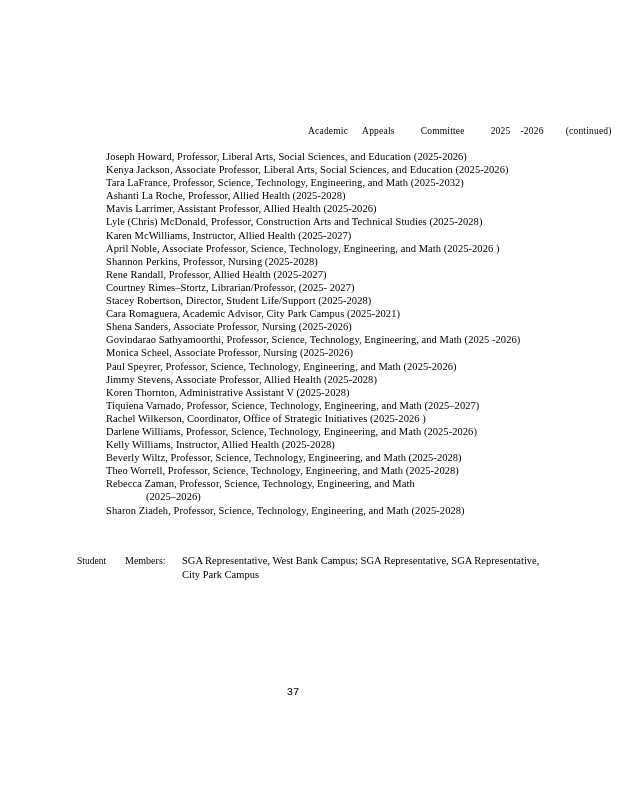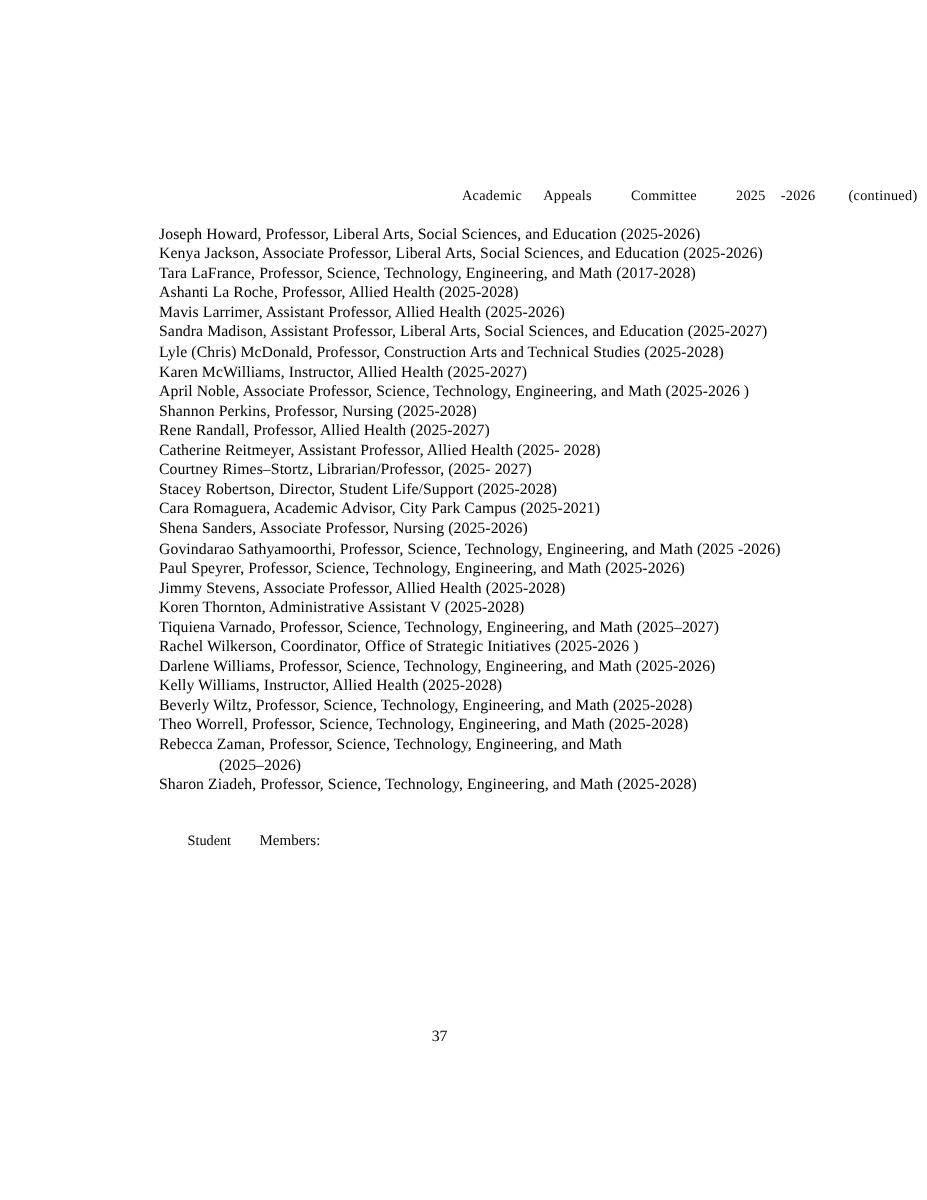--- a/index.html
+++ b/index.html
@@ -61,21 +61,20 @@
     top: 554px;
     left: 77px;
     width: 520px;
   }
   .student-row {
     display: flex;
     align-items: flex-start;
     font-family: "Liberation Serif", serif;
     font-size: 10.5px;
     line-height: 14px;
-    margin-left: 48px;
   }
   .student-label-1 {
     width: 48px;
     flex: 0 0 48px;
     font-size: 9.5px;
   }
   .student-label-2 {
     width: 57px;
     flex: 0 0 57px;
     font-size: 10px;
@@ -86,67 +85,70 @@
   .student-value .line2 {
     display: block;
   }
 
   .page-number {
     position: absolute;
     top: 686px;
     left: 0;
     width: 586px;
     text-align: center;
-    font-family: Liberation Serif, serif;
+    font-family: Liberation Mono, monospace;
     font-size: 10.5px;
   }
 </style>
 </head>
 <body>
 
 <div class="page">
 
   <div class="header-line">
     <span class="hw1">Academic</span><span class="hw2">Appeals</span><span class="hw3">Committee</span><span class="hw4">2025</span><span class="hw5">-2026</span><span class="hw6">(continued)</span>
   </div>
 
   <div class="names">
     <div class="name-row">Joseph Howard, Professor, Liberal Arts, Social Sciences, and Education (2025-2026)</div>
     <div class="name-row">Kenya Jackson, Associate Professor, Liberal Arts, Social Sciences, and Education (2025-2026)</div>
-    <div class="name-row">Tara LaFrance, Professor, Science, Technology, Engineering, and Math (2017-2028)</div>
+    <div class="name-row">Tara LaFrance, Professor, Science, Technology, Engineering, and Math (2025-2032)</div>
     <div class="name-row">Ashanti La Roche, Professor, Allied Health (2025-2028)</div>
     <div class="name-row">Mavis Larrimer, Assistant Professor, Allied Health (2025-2026)</div>
-    <div class="name-row">Sandra Madison, Assistant Professor, Liberal Arts, Social Sciences, and Education (2025-2027)</div>
     <div class="name-row">Lyle (Chris) McDonald, Professor, Construction Arts and Technical Studies (2025-2028)</div>
     <div class="name-row">Karen McWilliams, Instructor, Allied Health (2025-2027)</div>
     <div class="name-row">April Noble, Associate Professor, Science, Technology, Engineering, and Math (2025-2026 )</div>
     <div class="name-row">Shannon Perkins, Professor, Nursing (2025-2028)</div>
     <div class="name-row">Rene Randall, Professor, Allied Health (2025-2027)</div>
-    <div class="name-row">Catherine Reitmeyer, Assistant Professor, Allied Health (2025- 2028)</div>
     <div class="name-row">Courtney Rimes–Stortz, Librarian/Professor, (2025- 2027)</div>
     <div class="name-row">Stacey Robertson, Director, Student Life/Support (2025-2028)</div>
     <div class="name-row">Cara Romaguera, Academic Advisor, City Park Campus (2025-2021)</div>
     <div class="name-row">Shena Sanders, Associate Professor, Nursing (2025-2026)</div>
     <div class="name-row">Govindarao Sathyamoorthi, Professor, Science, Technology, Engineering, and Math (2025 -2026)</div>
+    <div class="name-row">Monica Scheel, Associate Professor, Nursing (2025-2026)</div>
     <div class="name-row">Paul Speyrer, Professor, Science, Technology, Engineering,  and Math  (2025-2026)</div>
     <div class="name-row">Jimmy Stevens, Associate Professor, Allied  Health (2025-2028)</div>
     <div class="name-row">Koren Thornton, Administrative Assistant V (2025-2028)</div>
     <div class="name-row">Tiquiena Varnado, Professor, Science, Technology, Engineering, and Math  (2025–2027)</div>
     <div class="name-row">Rachel Wilkerson, Coordinator, Office of Strategic Initiatives (2025-2026 )</div>
     <div class="name-row">Darlene Williams,  Professor, Science, Technology, Engineering, and Math  (2025-2026)</div>
     <div class="name-row">Kelly Williams, Instructor, Allied Health  (2025-2028)</div>
     <div class="name-row">Beverly Wiltz, Professor, Science, Technology, Engineering, and Math  (2025-2028)</div>
     <div class="name-row">Theo Worrell, Professor, Science, Technology, Engineering,  and Math  (2025-2028)</div>
     <div class="name-row">Rebecca Zaman, Professor, Science, Technology, Engineering, and Math</div>
     <div class="name-row indent-cont">(2025–2026)</div>
     <div class="name-row">Sharon Ziadeh, Professor, Science, Technology, Engineering, and Math  (2025-2028)</div>
   </div>
 
   <div class="student-block">
     <div class="student-row">
       <div class="student-label-1">Student</div>
       <div class="student-label-2">Members:</div>
+      <div class="student-value">
+        <span>SGA Representative, West Bank Campus; SGA Representative, SGA Representative,</span>
+        <span class="line2">City Park Campus</span>
+      </div>
     </div>
   </div>
 
   <div class="page-number">37</div>
 
 </div>
 
 </body></html>

